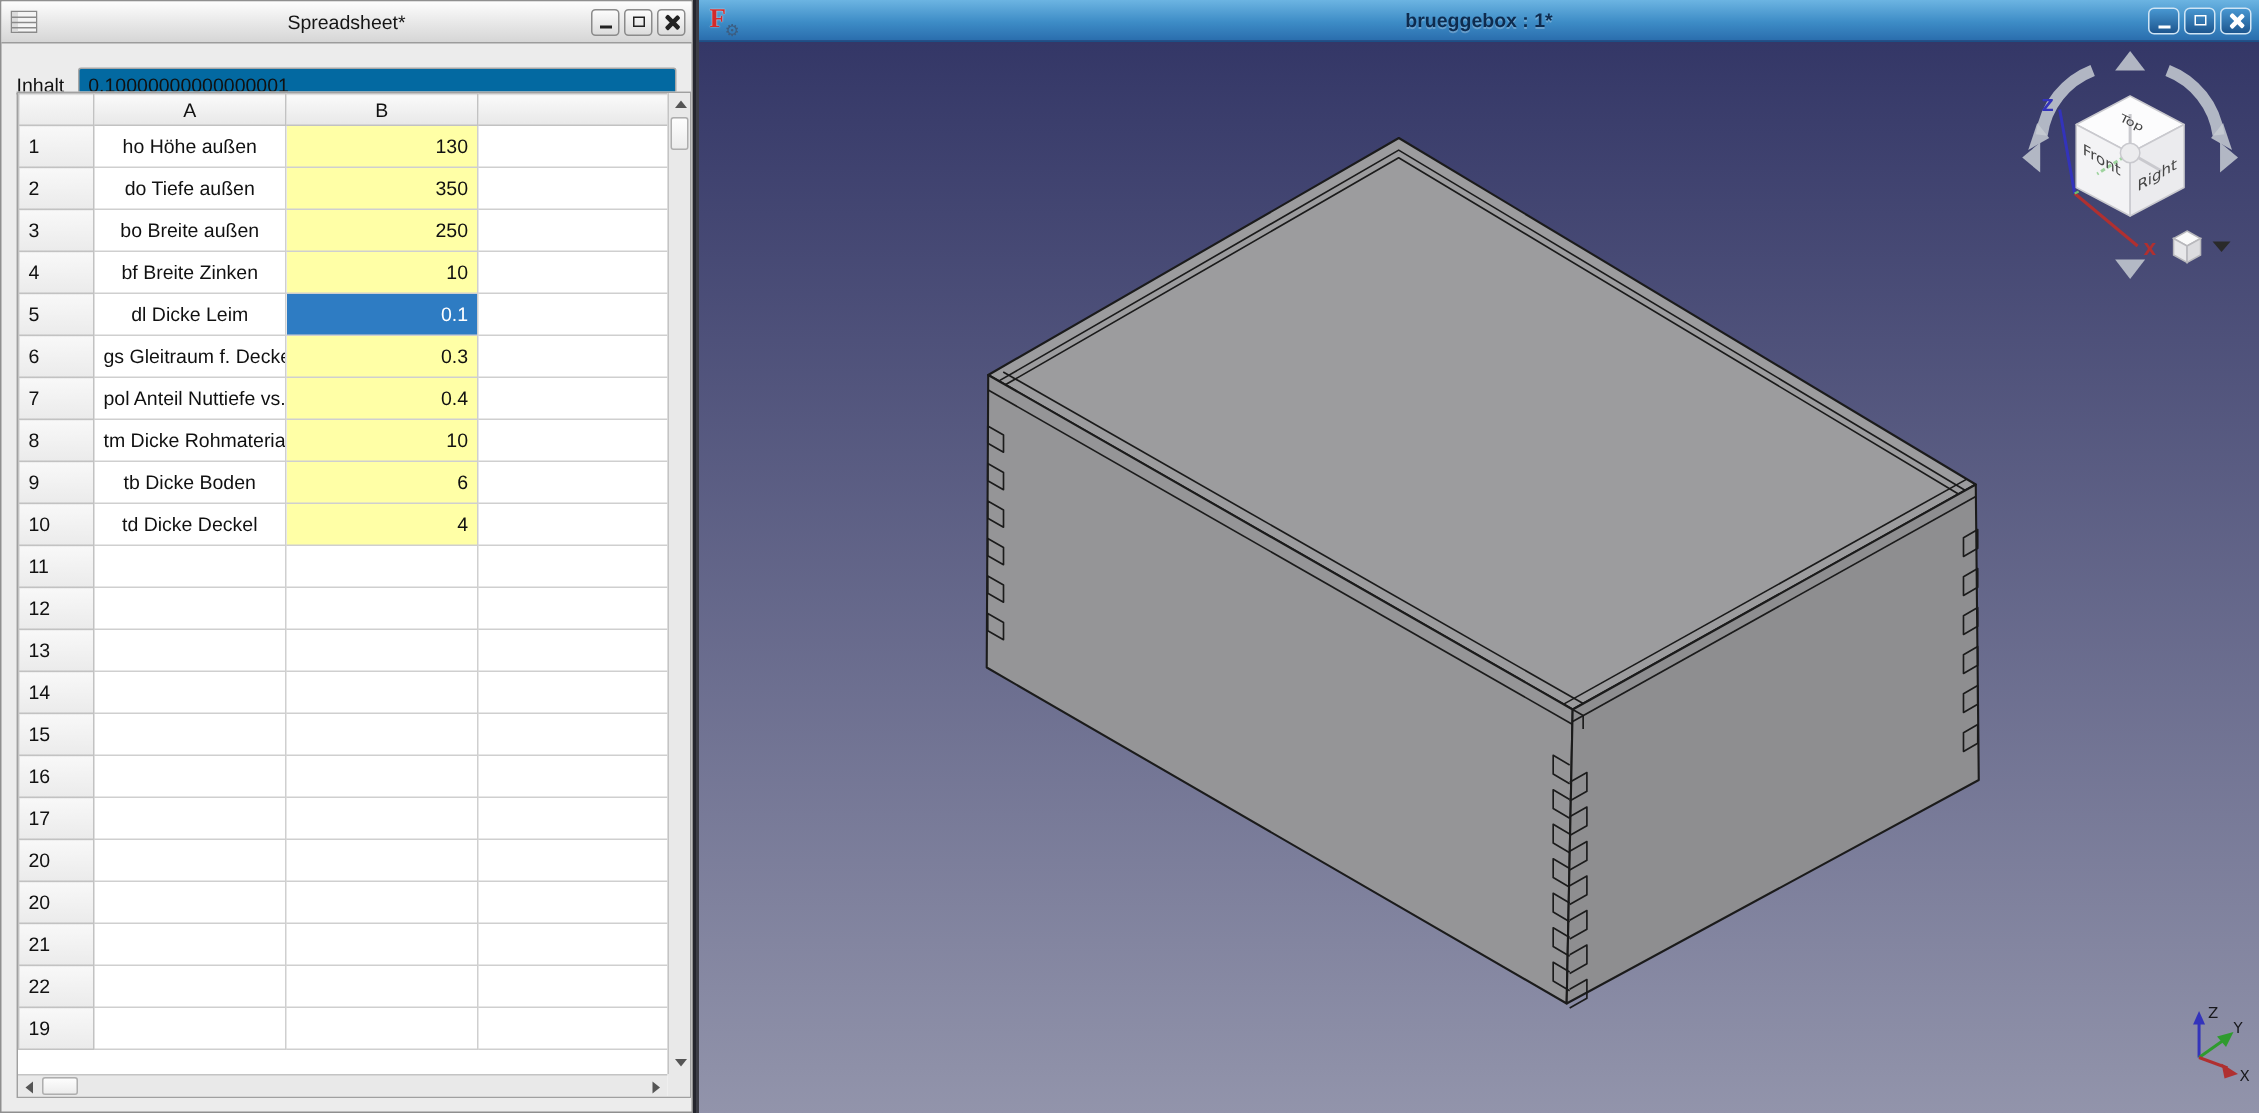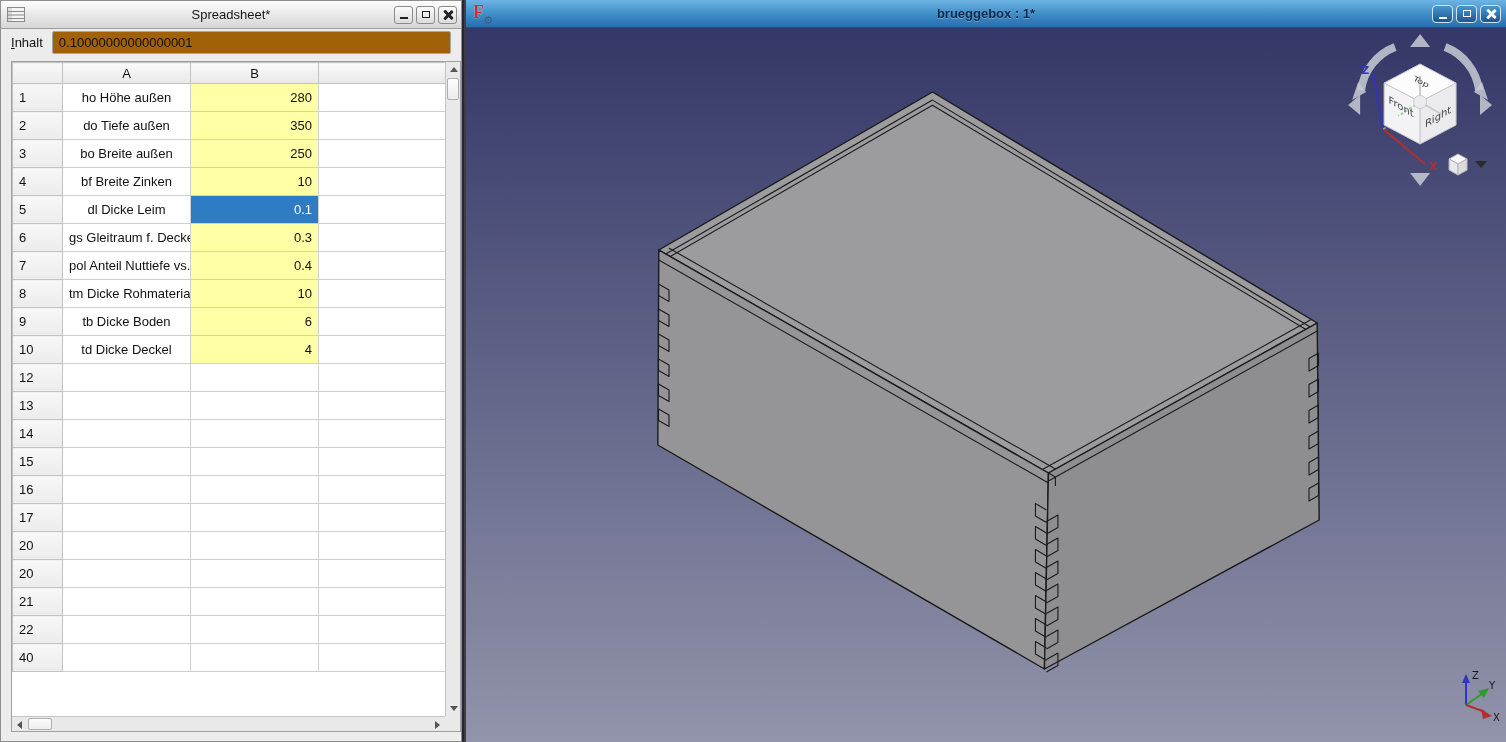--- a/index.html
+++ b/index.html
@@ -40,25 +40,25 @@
   }
   .g-min{width:8px;height:2px;background:#222;margin-top:7px;}
   .g-max{width:8px;height:7px;border:1.5px solid #222;}
   .g-close{position:relative;width:10px;height:10px;}
   .g-close::before,.g-close::after{
     content:"";position:absolute;left:4px;top:-1px;width:2.5px;height:12px;background:#222;border-radius:1px;
   }
   .g-close::before{transform:rotate(45deg);}
   .g-close::after{transform:rotate(-45deg);}
 
-  .formula-row{display:flex;align-items:center;padding:2px 3px 4px 10px;gap:9px;}
+  .formula-row{display:flex;align-items:center;padding:16px 3px 4px 10px;gap:9px;}
   .formula-label{white-space:nowrap;}
   .mn{text-decoration:underline;}
   .formula-input{
-    flex:1;height:23px;border:1px solid #a6a6a6;border-radius:2px;background:#a16207;
+    flex:1;height:23px;border:1px solid #a6a6a6;border-radius:2px;background:#0369a1;
     font-family:"Liberation Sans","DejaVu Sans",sans-serif;font-size:13px;padding:0 6px;color:#111;
     margin-right:7px;
   }
 
   .table-frame{
     position:absolute;left:10px;top:60px;width:450px;height:671px;
     border:1px solid #a0a0a0;background:#fff;overflow:hidden;
   }
   .grid-clip{position:absolute;left:0;top:0;right:15px;bottom:15px;overflow:hidden;}
   table.grid{border-collapse:collapse;table-layout:fixed;width:435px;}
@@ -171,21 +171,21 @@
             <th class="rowno"></th>
             <th>A</th>
             <th>B</th>
             <th></th>
           </tr>
         </thead>
         <tbody>
             <tr>
               <th class="rowno">1</th>
               <td class="a">ho Höhe außen</td>
-              <td class="b filled">280</td>
+              <td class="b filled">130</td>
               <td class="x"></td>
             </tr>
             <tr>
               <th class="rowno">2</th>
               <td class="a">do Tiefe außen</td>
               <td class="b filled">350</td>
               <td class="x"></td>
             </tr>
             <tr>
               <th class="rowno">3</th>
@@ -229,20 +229,26 @@
               <td class="b filled">6</td>
               <td class="x"></td>
             </tr>
             <tr>
               <th class="rowno">10</th>
               <td class="a">td Dicke Deckel</td>
               <td class="b filled">4</td>
               <td class="x"></td>
             </tr>
             <tr>
+              <th class="rowno">11</th>
+              <td class="a"></td>
+              <td class="b"></td>
+              <td class="x"></td>
+            </tr>
+            <tr>
               <th class="rowno">12</th>
               <td class="a"></td>
               <td class="b"></td>
               <td class="x"></td>
             </tr>
             <tr>
               <th class="rowno">13</th>
               <td class="a"></td>
               <td class="b"></td>
               <td class="x"></td>
@@ -289,21 +295,21 @@
               <td class="b"></td>
               <td class="x"></td>
             </tr>
             <tr>
               <th class="rowno">22</th>
               <td class="a"></td>
               <td class="b"></td>
               <td class="x"></td>
             </tr>
             <tr>
-              <th class="rowno">40</th>
+              <th class="rowno">19</th>
               <td class="a"></td>
               <td class="b"></td>
               <td class="x"></td>
             </tr>
           </tbody>
       </table>
     </div>
     <div class="vsb">
       <span class="sb-btn up">
           <span class="tri up"></span>

